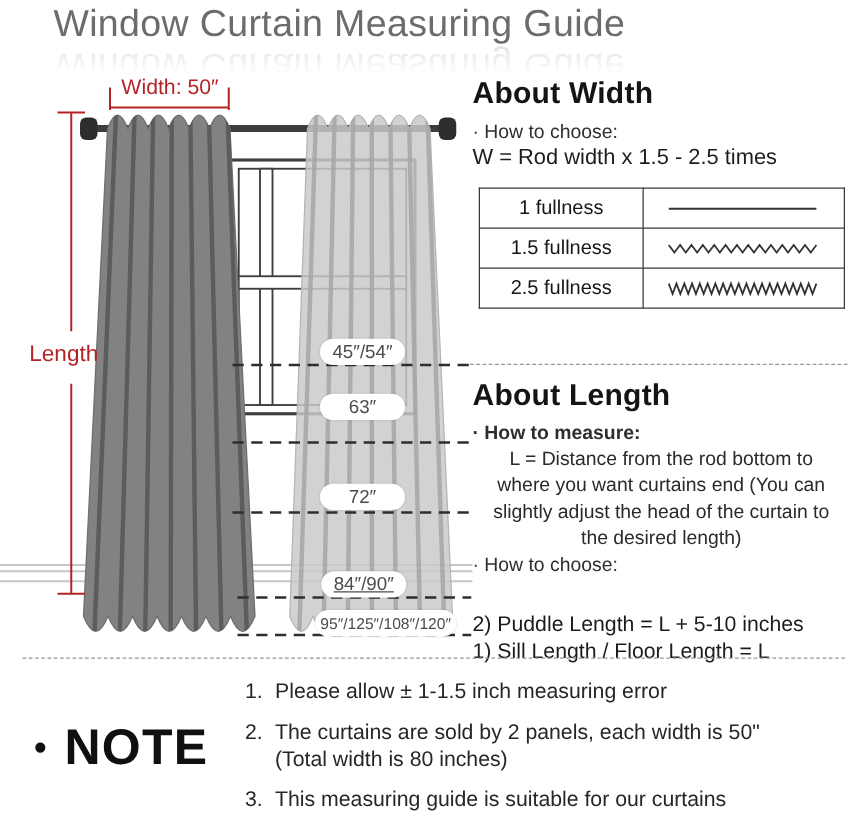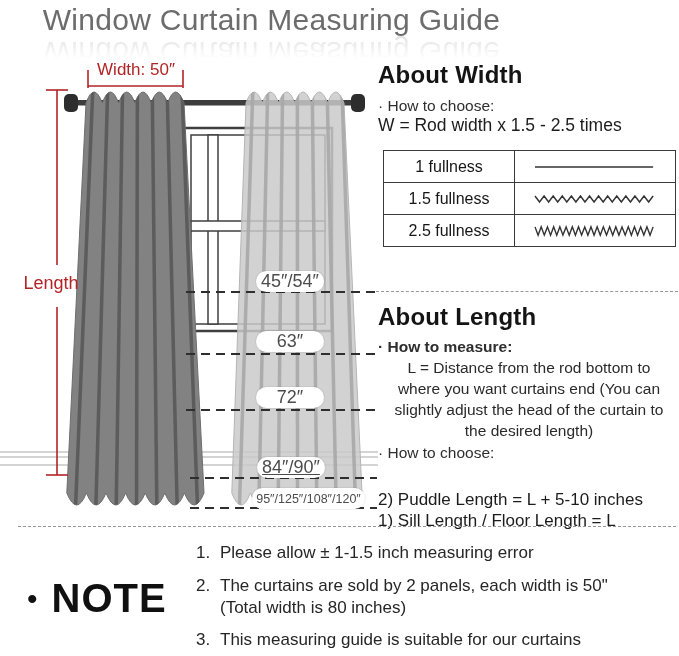--- a/index.html
+++ b/index.html
@@ -14,24 +14,24 @@
     margin-top:-9px; opacity:.28;
     -webkit-mask-image:linear-gradient(to top, rgba(0,0,0,.75), transparent 70%);
     mask-image:linear-gradient(to top, rgba(0,0,0,.75), transparent 70%); }
 
   
   .diagram-svg { position:absolute; left:0; top:55px; }
   .measure-label { position:absolute; color:#b32427; font-weight:500; text-align:center; }
   .width-label { left:88px; top:60px; width:96px; font-size:17px; }
   .length-label { left:18px; top:273px; width:66px; font-size:18px; }
   .pill { position:absolute; background:#fff; border-radius:12px; height:21px; display:flex;
-    align-items:center; justify-content:center; color:#4c4c4c; font-size:18px;
+    align-items:center; justify-content:center; color:#4c4c4c; font-size:15px;
     box-shadow:0 0 0 1px rgba(0,0,0,.05); white-space:nowrap; }
   .pill-1 { left:256px; top:271px; width:68px; }
-  .pill-2 { left:256px; top:331px; width:68px;text-align:right; }
+  .pill-2 { left:256px; top:315px; width:68px;text-align:right; }
   .pill-3 { left:256px; top:387px; width:68px; }
   .pill-4 { left:257px; top:457px; width:68px;text-decoration:underline; }
   .pill-5 { left:252px; top:488px; width:113px; font-size:12.5px; }
 
   
   .rc { position:absolute; color:#222; }
   .section-heading { font-size:24px; font-weight:600; color:#141414; letter-spacing:.2px; }
   .h-about-width { left:378px; top:61px; }
   .h-about-length { left:378px; top:303px; }
   .sub-label { font-size:15.5px; color:#2e2e2e; }

